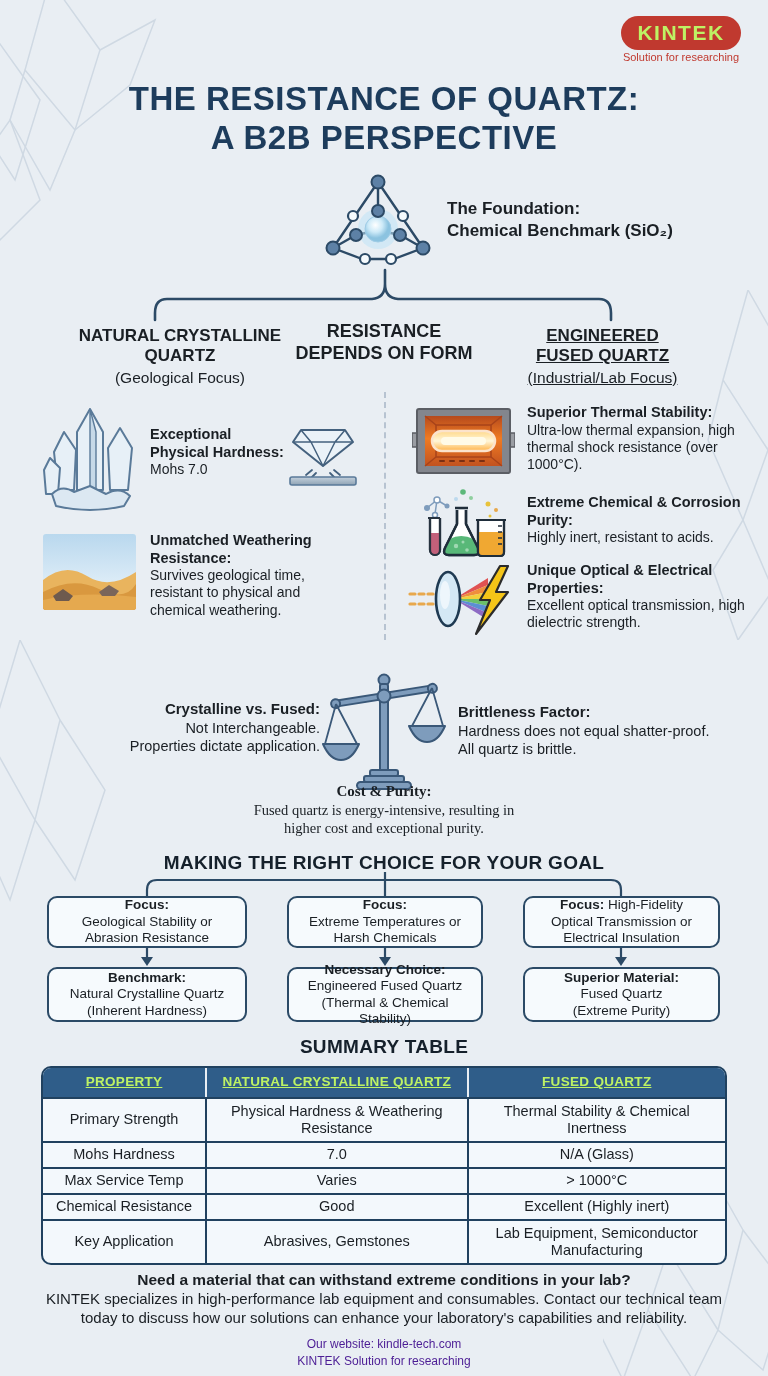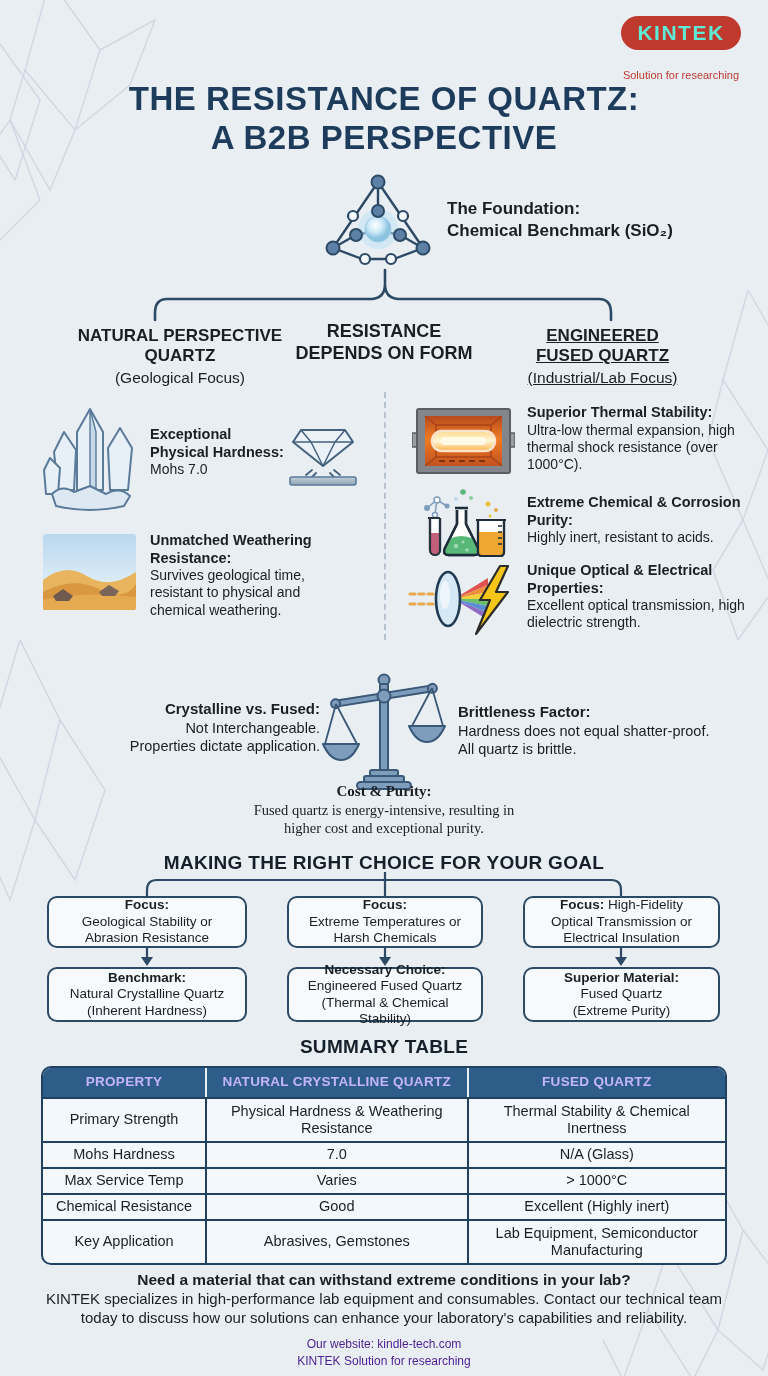--- a/index.html
+++ b/index.html
@@ -10,23 +10,23 @@
     font-family:"Liberation Sans",sans-serif;color:#1a1f24;
   }
   .abs{position:absolute;}
   .pre{white-space:pre-line;}
 
   
   .decor{position:absolute;opacity:.65;pointer-events:none;}
 
   
   .logo-wrap{top:16px;right:12px;width:150px;text-align:center;}
-  .logo-pill{display:inline-block;background:#c0392f;color:#5eead4;font-weight:bold;
+  .logo-pill{display:inline-block;background:#c0392f;color:#bef264;font-weight:bold;
     font-size:21px;letter-spacing:1.5px;padding:5px 16px;border-radius:19px;}
-  .logo-tag{color:#c0392f;font-size:11px;margin-top:19px;}
+  .logo-tag{color:#c0392f;font-size:11px;margin-top:1px;}
   .title{top:80px;left:0;width:768px;text-align:center;color:#1d3c5c;
     font-size:33px;font-weight:bold;line-height:1.17;letter-spacing:.5px;}
 
   
   .foundation-label{top:198px;left:447px;font-size:17px;font-weight:bold;line-height:1.3;}
 
   
   .branch-h{font-weight:bold;font-size:17px;line-height:1.2;text-align:center;}
   .branch-sub{font-size:15.5px;font-weight:normal;margin-top:2px;}
   .bh-left{top:326px;left:55px;width:250px;}
@@ -54,21 +54,21 @@
     display:flex;flex-direction:column;justify-content:center;align-items:center;
     text-align:center;font-size:13.5px;line-height:1.22;padding:4px 6px;}
   .cbox .pre{font-size:13.5px;}
   .cbox b{font-size:13.5px;}
   .arrow-svg{position:absolute;}
 
   
   .stable{top:1066px;left:41px;width:686px;border:2px solid #20415f;border-radius:10px;
     overflow:hidden;background:#f3f8fc;}
   .t-row{display:grid;grid-template-columns:163fr 263fr 260fr;}
-  .t-head{background:#2f5d89;color:#c4b5fd;}
+  .t-head{background:#2f5d89;color:#bef264;text-decoration:underline;}
   .t-head .t-cell{font-weight:bold;font-size:13.5px;letter-spacing:.3px;
     border-left:2px solid #e9eef3;min-height:29px;}
   .t-head .t-cell:first-child{border-left:none;}
   .t-cell{display:flex;align-items:center;justify-content:center;text-align:center;
     padding:3px 8px;font-size:14.5px;line-height:1.2;}
   .t-body .t-cell{border-left:2px solid #20415f;border-top:2px solid #20415f;}
   .t-body .t-cell:first-child{border-left:none;}
   .row-tall .t-cell{min-height:44px;}
   .row-short .t-cell{min-height:26px;}
 
@@ -149,21 +149,21 @@
     </g>
   </svg>
   <div class="abs foundation-label pre">The Foundation:
 Chemical Benchmark (SiO₂)</div>
 
   <svg class="abs" style="top:268px;left:140px" width="486" height="56" viewBox="0 0 486 56">
     <path d="M245 2 V16 Q245 30 232 31 M245 16 Q245 30 258 31 M232 31 H27 Q15 31 15 45 V52 M258 31 H459 Q471 31 471 45 V52" fill="none" stroke="#2c4a66" stroke-width="2.6" stroke-linecap="round"></path>
   </svg>
 
   <div class="abs branch-h bh-left">
-    <div class="pre">NATURAL PERSPECTIVE
+    <div class="pre">NATURAL CRYSTALLINE
 QUARTZ</div>
     <div class="branch-sub">(Geological Focus)</div>
   </div>
   <div class="abs branch-h bh-center pre">RESISTANCE
 DEPENDS ON FORM</div>
   <div class="abs branch-h bh-right">
     <div class="pre">ENGINEERED
 FUSED QUARTZ</div>
     <div class="branch-sub">(Industrial/Lab Focus)</div>
   </div>

